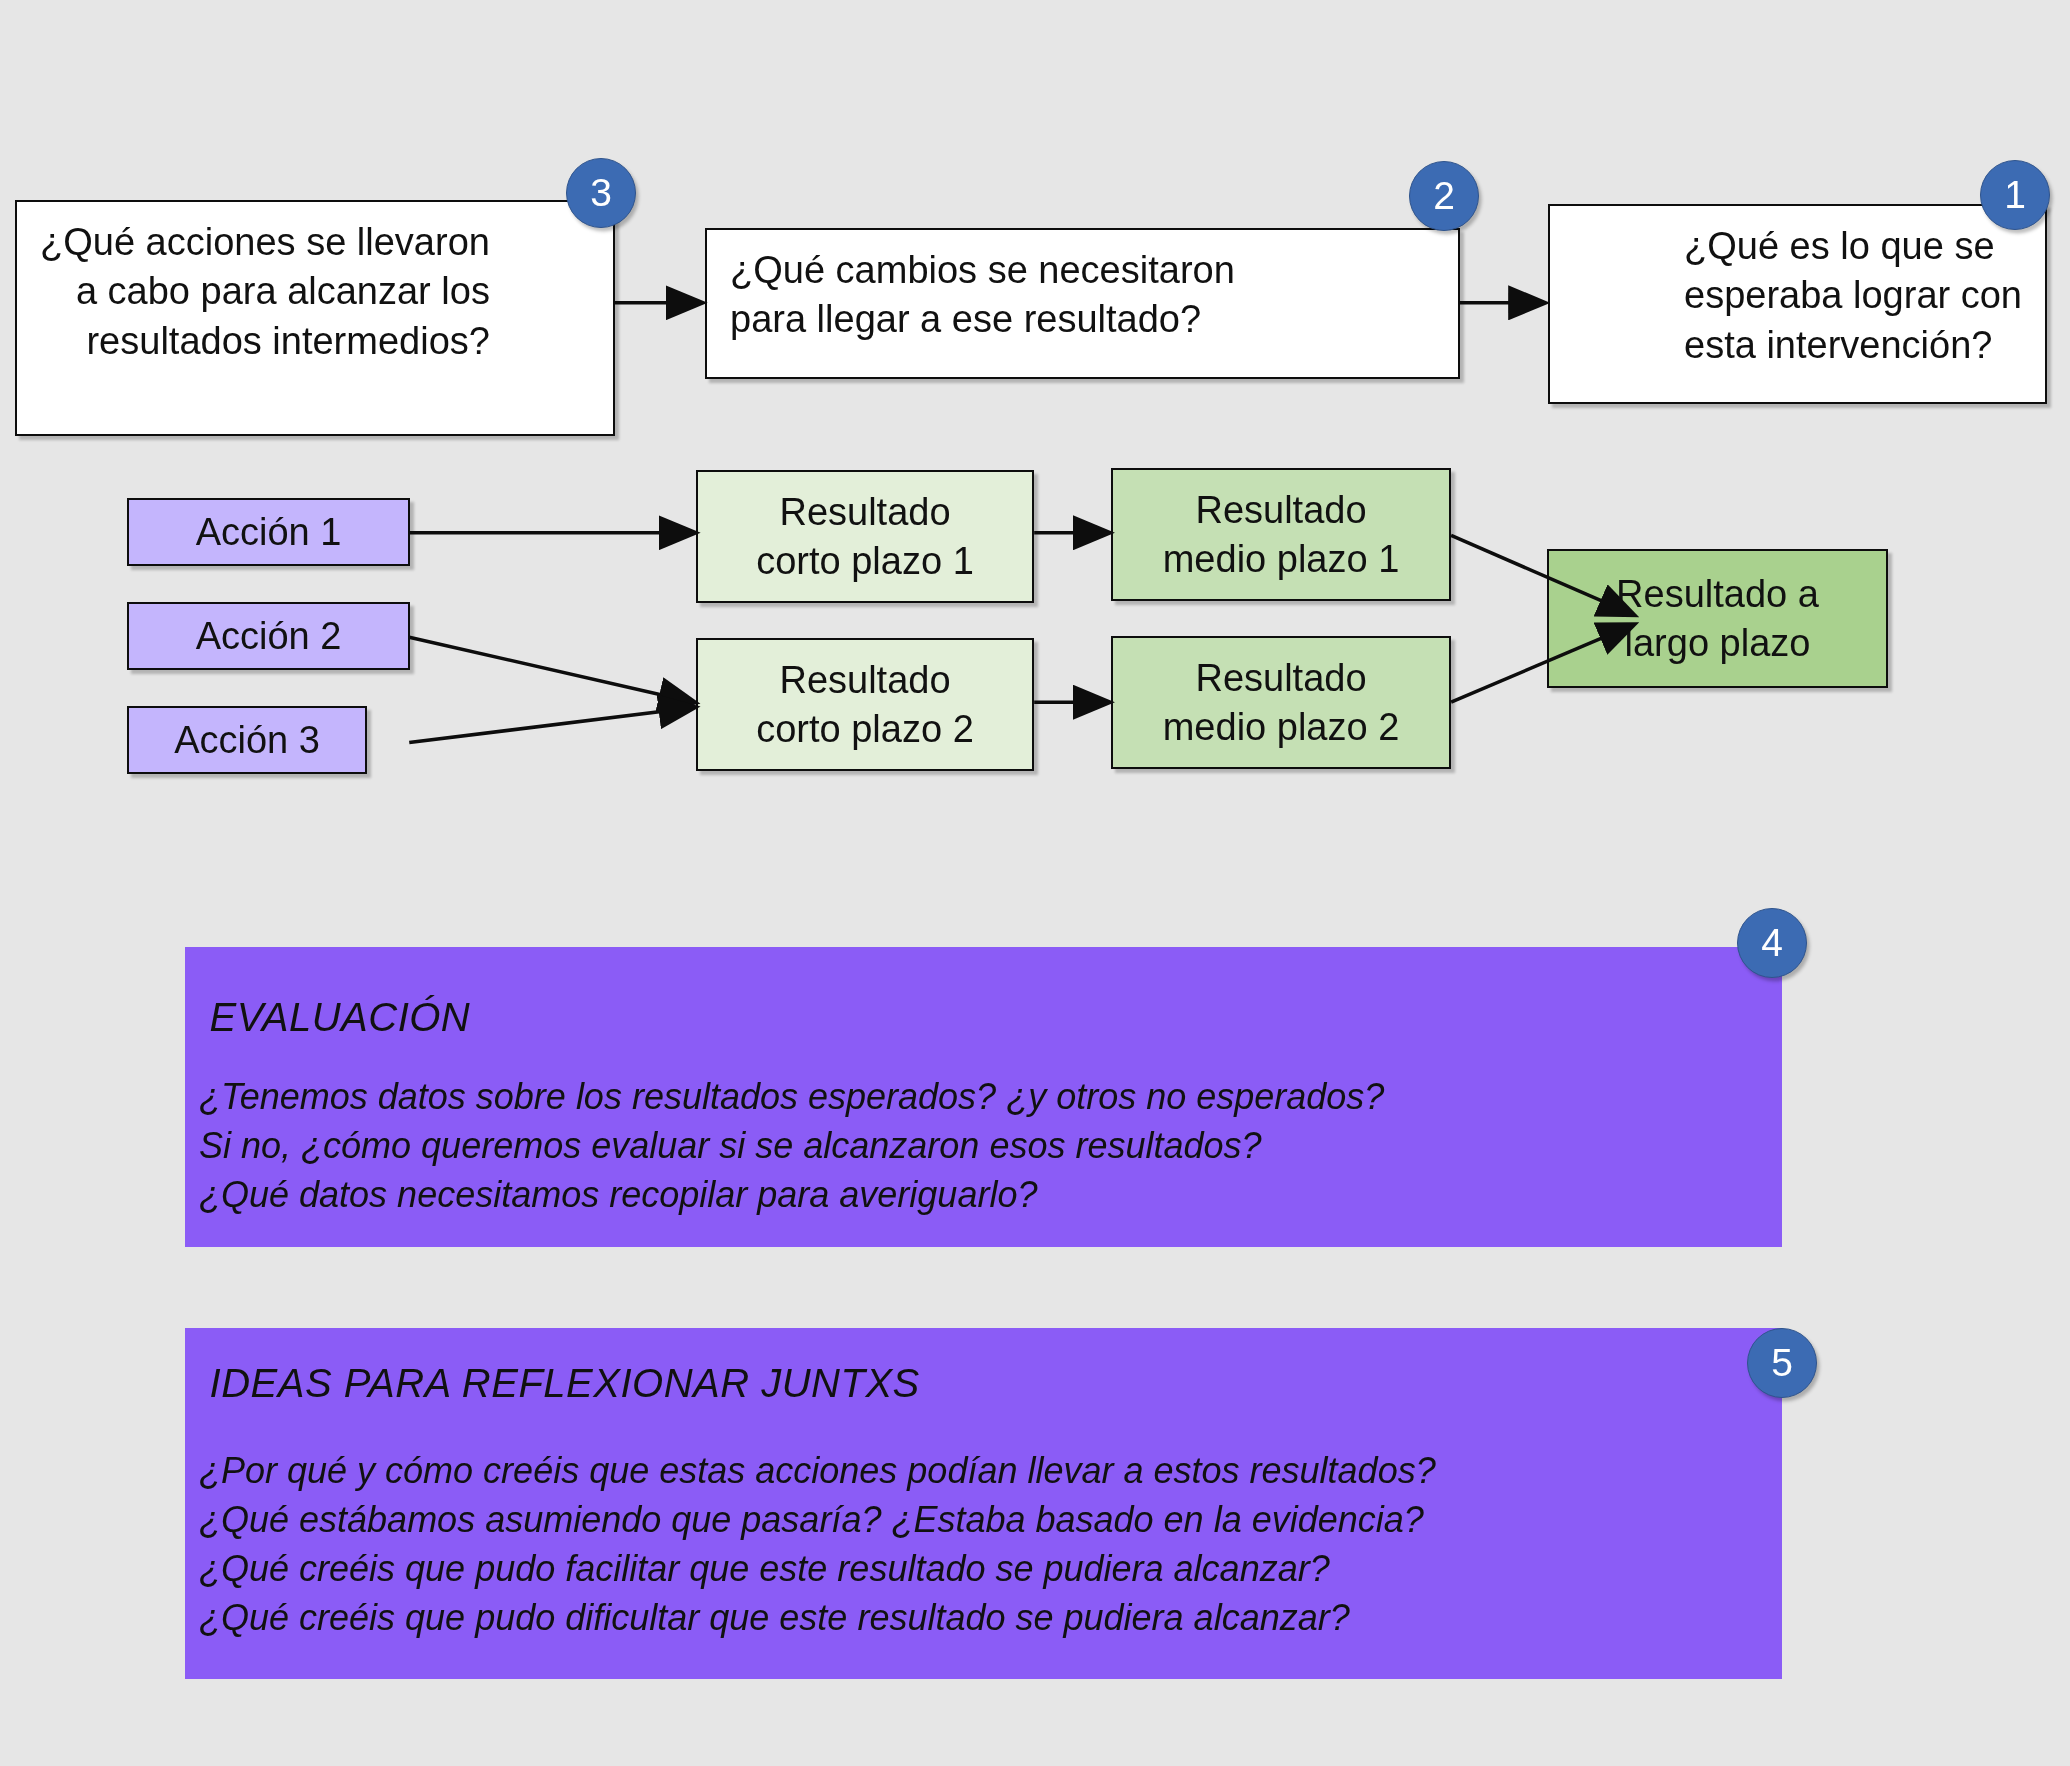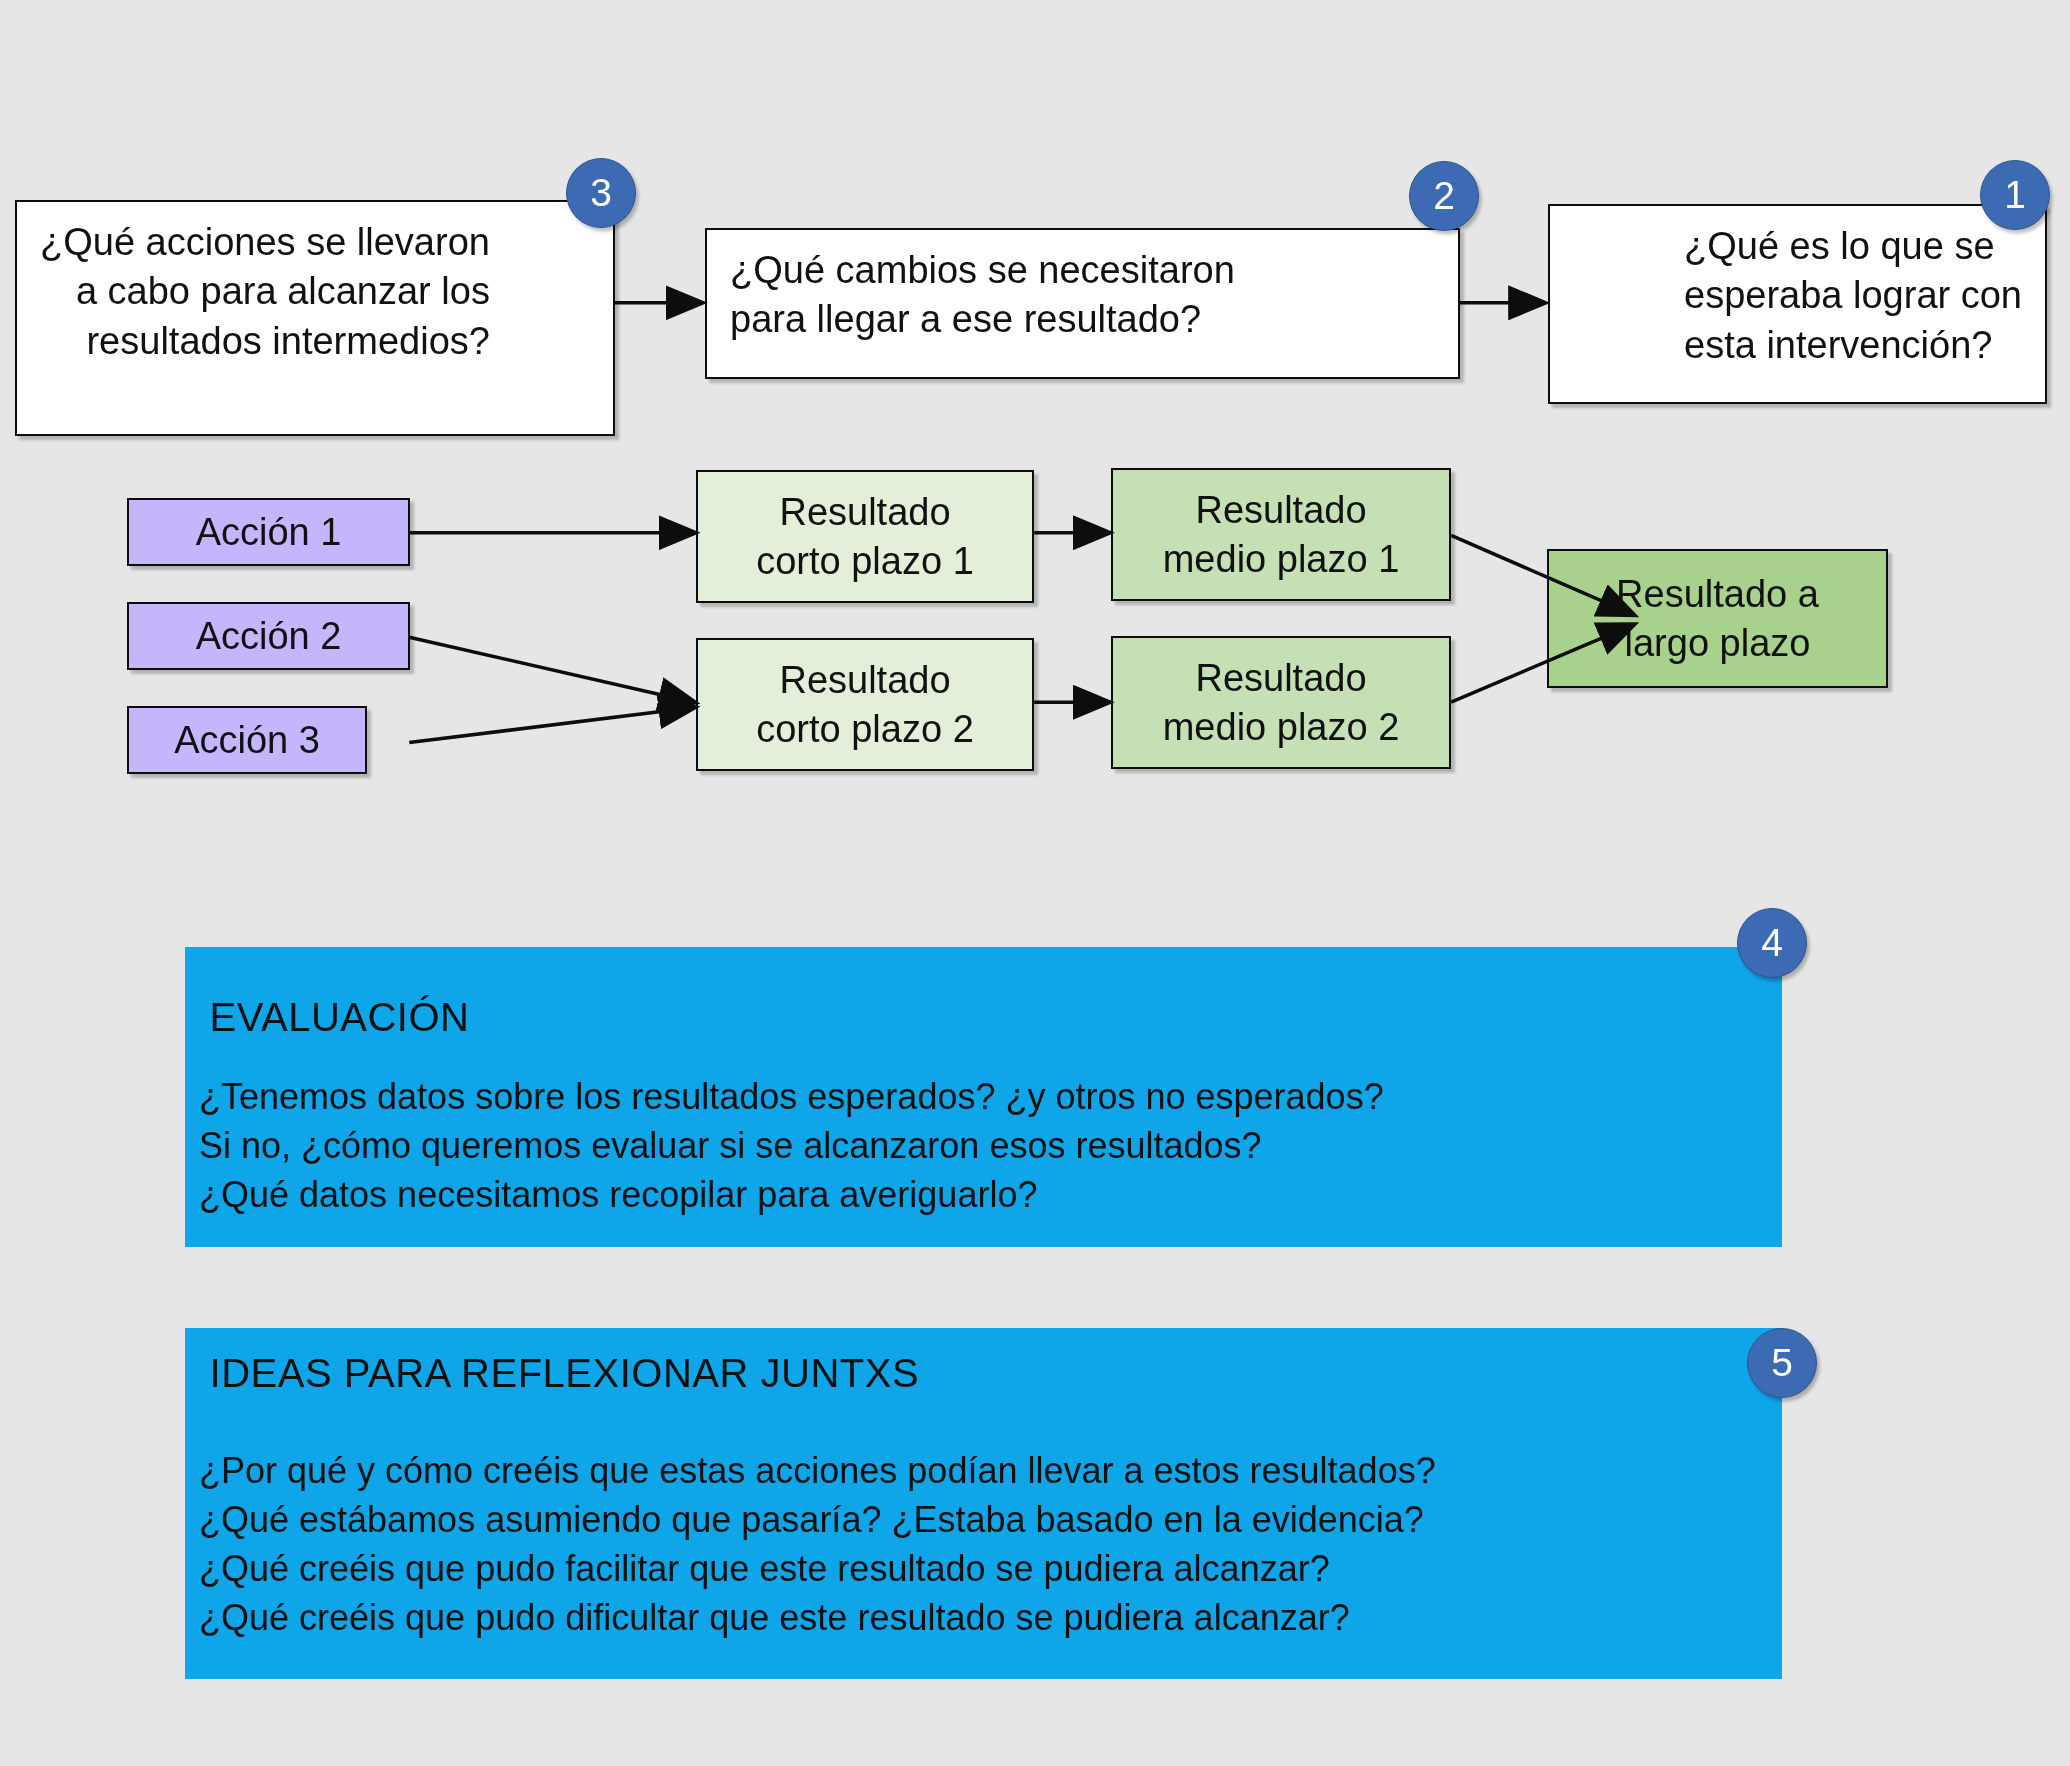--- a/index.html
+++ b/index.html
@@ -56,24 +56,25 @@
     color:#ffffff;
     font-size:39px;
     display:flex;align-items:center;justify-content:center;
     box-shadow:2.6px 3.5px 3.5px rgba(0,0,0,0.25);
     z-index:40;
   }
 
   
   .panel{
     position:absolute;
-    background:#0ea5e9;
+    background:#8b5cf6;
     box-sizing:border-box;
     padding:0;
     z-index:10;
+    font-style:italic;
   }
   .panel .ptitle{
     position:absolute;
     font-size:40px;
     letter-spacing:0.5px;
     color:#111;
   }
   .panel .plines{
     position:absolute;
     font-size:36px;
@@ -171,21 +172,21 @@
 
   <div class="panel" style="left:185px;top:947px;width:1597px;height:300px;">
     <div class="ptitle" style="left:24.6px;top:48px;">EVALUACIÓN</div>
     <div class="plines" style="left:14px;top:126px;width:1563px;">¿Tenemos datos sobre los resultados esperados? ¿y otros no esperados?
 Si no, ¿cómo queremos evaluar si se alcanzaron esos resultados?
 ¿Qué datos necesitamos recopilar para averiguarlo?</div>
   </div>
   <div class="badge" style="left:1737px;top:908px;">4</div>
 
   <div class="panel" style="left:185px;top:1328px;width:1597px;height:351px;">
-    <div class="ptitle" style="left:24.6px;top:23px;">IDEAS PARA REFLEXIONAR JUNTXS</div>
+    <div class="ptitle" style="left:24.6px;top:33px;">IDEAS PARA REFLEXIONAR JUNTXS</div>
     <div class="plines" style="left:14px;top:119px;width:1580px;">¿Por qué y cómo creéis que estas acciones podían llevar a estos resultados?
 ¿Qué estábamos asumiendo que pasaría? ¿Estaba basado en la evidencia?
 ¿Qué creéis que pudo facilitar que este resultado se pudiera alcanzar?
 ¿Qué creéis que pudo dificultar que este resultado se pudiera alcanzar?</div>
   </div>
   <div class="badge" style="left:1747px;top:1328px;">5</div>
 
 </div>
 
 

